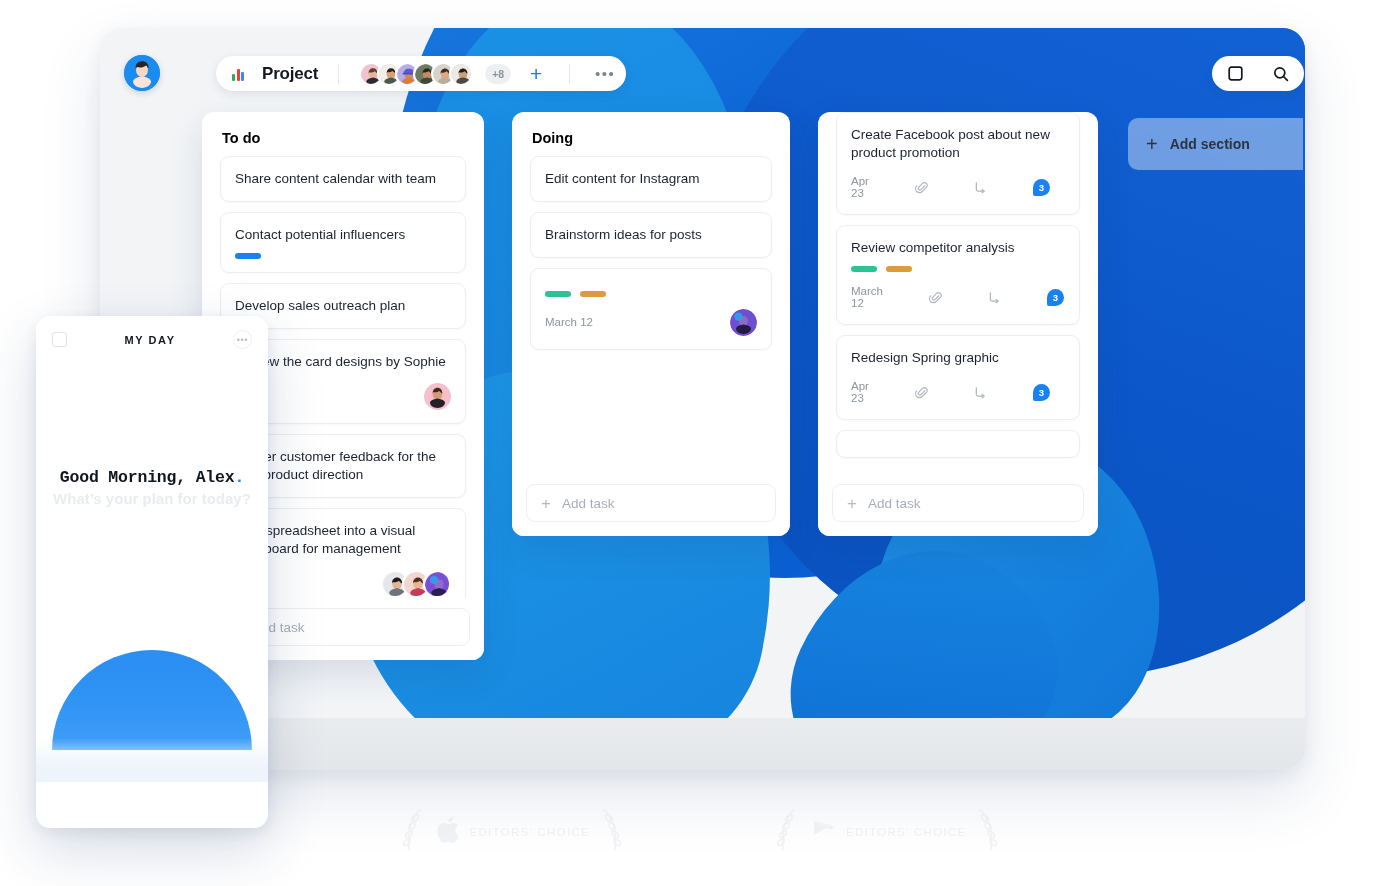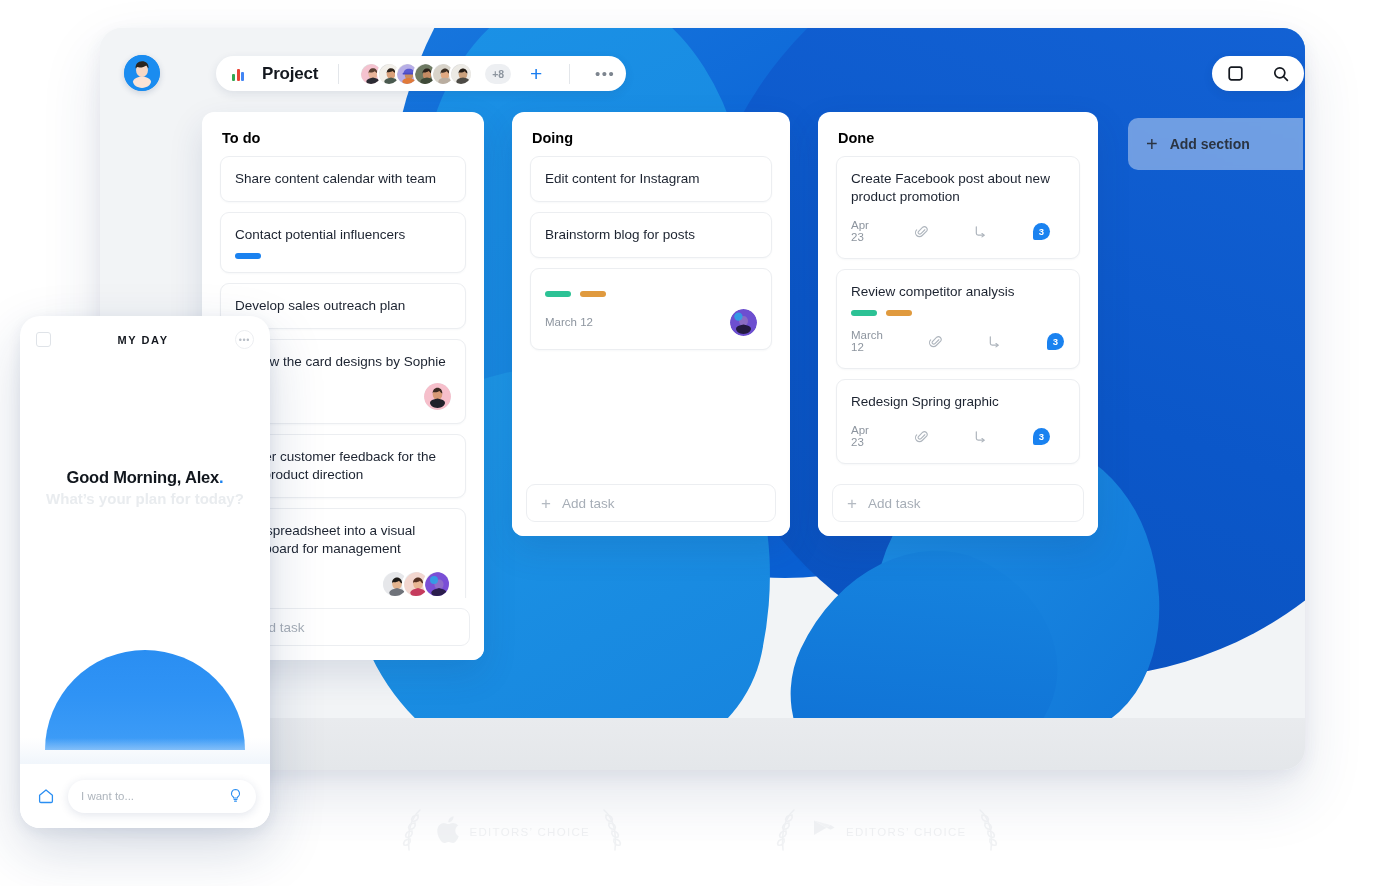--- a/index.html
+++ b/index.html
@@ -156,30 +156,30 @@
     position:absolute; left:1128px; top:118px; width:175px; height:52px;
     background: rgba(255,255,255,.40); border-radius: 10px 0 0 10px;
     display:flex; align-items:center; gap:12px; padding-left:18px;
     color:#2b3442; font-size:14px; font-weight:600;
     backdrop-filter: blur(2px);
   }
   .add-section .pl { font-size:20px; font-weight:400; line-height:1; }
 
   
   .phone {
-    position:absolute; left:20px; top:316px; width:250px; height:512px;
-    background:#fff; border-radius:20px; overflow:hidden;
+    position:absolute; left:36px; top:316px; width:232px; height:512px;
+    background:#fff; border-radius:14px; overflow:hidden;
     box-shadow: 0 22px 55px rgba(30,55,105,.18), 0 4px 14px rgba(30,55,105,.08);
   }
   .phone-head { display:flex; align-items:center; justify-content:space-between; padding:14px 16px 0; }
   .ph-check { width:15px; height:15px; border:1.6px solid #dfe3e8; border-radius:3px; background:#fff; }
   .ph-title { font-size:11px; font-weight:700; letter-spacing:1.6px; color:#14181f; }
   .ph-more { width:19px; height:19px; border-radius:50%; border:1.3px solid #eceef1; color:#b9bfc7; font-size:9px; display:flex; align-items:center; justify-content:center; letter-spacing:.6px;}
   .phone-center { position:absolute; left:0; right:0; top:152px; text-align:center; }
-  .greet { font-size:16.5px; font-weight:700; color:#11161d; letter-spacing:-.2px;}
+  .greet { font-size:16.5px; font-weight:700; color:#11161d; letter-spacing:-.2px;font-family:Liberation Mono, monospace;}
   .greet .dot { color:#1a82f0; }
   .subgreet { font-size:15px; font-weight:700; color:#e9ecef; margin-top:3px; }
   .sun {
     position:absolute; left:50%; transform:translateX(-50%); bottom:78px;
     width:200px; height:100px;
     background: linear-gradient(180deg,#2a8ef2 0%,#2f93f5 45%,#3f9df7 100%);
     border-radius: 100px 100px 0 0;
   }
   .sun-glow { position:absolute; left:0; right:0; bottom:46px; height:44px; background:linear-gradient(180deg,rgba(236,244,253,0) 0%,#eef4fb 70%,#eef4fb 100%); }
   .phone-bottom {
@@ -396,21 +396,21 @@
   </div>
 
   <div class="col col-doing">
     <div class="col-head">Doing</div>
     <div class="col-body">
 
       <div class="card">
         <div class="card-title">Edit content for Instagram</div>
       </div>
       <div class="card">
-        <div class="card-title">Brainstorm blog for posts</div>
+        <div class="card-title">Brainstorm ideas for posts</div>
       </div>
       <div class="card">
         <div class="tags">
           <span class="tag" style="background:#2cc295"></span>
           <span class="tag" style="background:#e09a3e"></span>
         </div>
         <div class="meta">
           <span class="date">March 12</span>
           <span class="spacer"></span>
           <span class="assignee">
@@ -427,21 +427,20 @@
     </div>
     <div class="col-foot">
       <div class="addtask">
         <span class="pl">+</span>
         <span>Add task</span>
       </div>
     </div>
   </div>
 
   <div class="col col-done">
-    <div class="col-head">Done</div>
     <div class="col-body">
 
       <div class="card">
         <div class="card-title">Create Facebook post about new product promotion</div>
         <div class="meta">
           <span class="date">Apr 23</span>
           <span class="mi">
             <svg width="13" height="13" viewBox="0 0 14 14">
                 <path d="M10.6 5.1L6.2 9.5a1.8 1.8 0 01-2.5-2.5l4.6-4.6a3 3 0 014.2 4.2l-4.7 4.7a4.2 4.2 0 01-6-6" fill="none" stroke="#aeb5bd" stroke-width="1.2" stroke-linecap="round"></path>
               </svg>
@@ -546,36 +545,20 @@
     </div>
 
     <div class="phone-center">
       <div class="greet"><span>Good Morning, Alex</span><span class="dot">.</span></div>
       <div class="subgreet">What’s your plan for today?</div>
     </div>
 
     <div class="sun"></div>
     <div class="sun-glow"></div>
 
-    <div class="phone-bottom">
-      <span class="home-ic">
-        <svg width="18" height="18" viewBox="0 0 18 18">
-            <path d="M2.6 8.2L9 3l6.4 5.2v6a1.3 1.3 0 01-1.3 1.3H3.9a1.3 1.3 0 01-1.3-1.3v-6z" fill="none" stroke="#2a8ef2" stroke-width="1.3" stroke-linejoin="round"></path>
-          </svg>
-      </span>
-      <div class="ph-input">
-        <span>I want to...</span>
-        <span>
-          <svg width="15" height="15" viewBox="0 0 16 16">
-              <path d="M8 1.6a4.3 4.3 0 00-2.6 7.7c.4.4.6.8.6 1.3h4c0-.5.2-.9.6-1.3A4.3 4.3 0 008 1.6z" fill="none" stroke="#2a8ef2" stroke-width="1.1"></path>
-              <path d="M6.4 12.3h3.2M7 14h2" stroke="#2a8ef2" stroke-width="1.1" stroke-linecap="round"></path>
-            </svg>
-        </span>
-      </div>
-    </div>
   </div>
 
   <div class="badges">
 
     <div class="badge">
       <svg width="28" height="52" viewBox="0 0 28 52">
         <g fill="none" stroke="#e3e6ea" stroke-width="1.6" stroke-linecap="round">
           <path d="M20 4C11 12 7 24 9 44"></path>
           <path d="M18 9c-5 0-7 3-6 6 4 1 7-2 6-6z"></path>
           <path d="M15 17c-5 0-7 3-6 6 4 1 7-2 6-6z"></path>

